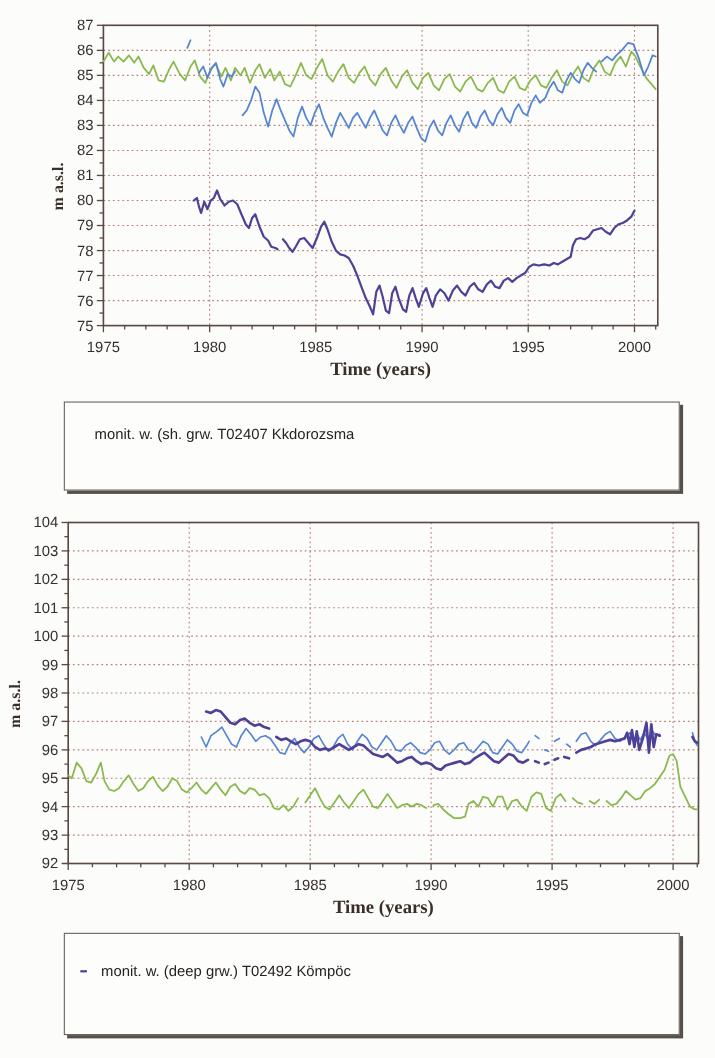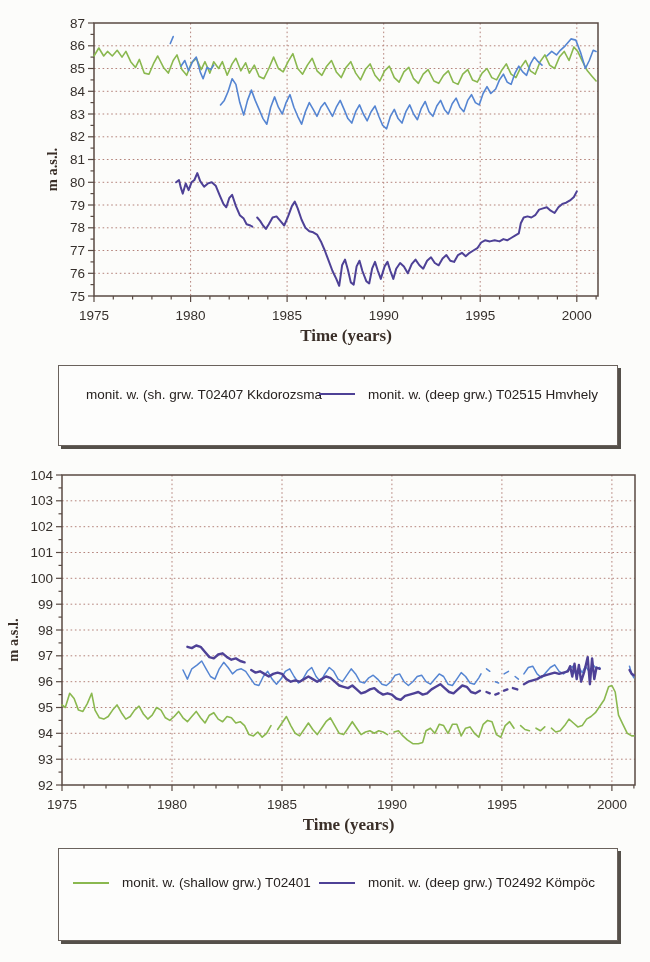--- a/index.html
+++ b/index.html
@@ -130,24 +130,20 @@
       <polyline points="546.8,56.0 551.7,51.4 556.5,54.9 560.3,50.3 565.2,45.8 571.0,38.9 575.8,40.1 580.6,52.6 585.4,68.5 589.3,60.5 593.2,50.3 596.1,51.4" class="series" stroke="#5585d2" stroke-width="1.6"></polyline>
       <polyline points="176.1,182.3 179.0,180.0 180.9,187.9 182.8,193.6 185.7,183.4 188.6,190.2 191.5,182.3 194.4,180.0 197.3,173.1 200.2,181.1 204.1,186.8 207.9,183.4 211.8,182.3 215.7,185.7 219.5,194.8 223.4,203.9 226.3,207.3 229.2,198.2 232.1,194.8 235.9,206.1 239.8,215.2 243.7,218.6 246.6,224.3 250.4,225.5 252.3,226.6" class="series" stroke="#4e4196" stroke-width="2"></polyline>
       <polyline points="257.2,217.5 260.1,220.9 263.0,225.5 265.9,228.9 268.8,224.3 272.6,217.5 276.5,216.4 280.3,220.9 284.2,225.5 288.1,216.4 291.9,206.1 294.8,201.6 297.7,208.4 301.6,219.8 305.4,227.8 309.3,231.2 313.2,232.3 317.0,234.6 320.9,241.4 324.8,250.5 328.6,260.7 332.5,271.0 336.3,278.9 339.2,285.8 342.1,265.3 345.0,259.6 347.9,269.8 350.8,282.4 353.7,284.6 356.6,266.4 359.5,260.7 362.4,271.0 366.3,281.2 369.2,283.5 372.1,268.7 375.0,261.9 377.9,271.0 380.8,278.9 384.6,266.4 387.5,261.9 390.4,271.0 393.3,278.9 396.2,268.7 400.1,263.0 403.9,266.4 407.8,273.3 411.7,264.1 415.5,259.6 419.4,265.3 423.2,268.7 427.1,260.7 431.0,257.3 434.8,263.0 438.7,265.3 442.6,258.5 446.4,255.1 450.3,260.7 454.1,261.9 458.0,255.1 461.9,252.8 465.7,256.2 469.6,252.8 473.4,250.5 477.3,248.2 481.2,242.5 485.0,240.3 489.9,241.4 494.7,240.3 499.5,241.4 503.4,239.1 507.2,240.3 511.1,238.0 515.0,235.7 518.8,233.4 520.8,223.2 523.7,217.5 527.5,216.4 531.4,217.5 535.2,215.2 539.1,209.6 543.0,208.4 546.8,207.3 550.7,210.7 554.6,213.0 558.4,207.3 562.3,203.9 566.1,202.7 570.0,200.4 573.9,197.0 576.8,191.4" class="series" stroke="#4e4196" stroke-width="2"></polyline>
     </svg>
 
   <div id="legend-a" class="legend">
       <div class="lrow">
         <div class="litem">
           <span class="lline" style="border-top-color: rgb(138, 184, 79);"></span>
           <span class="llabel">monit. w. (sh. grw. T02407 Kkdorozsma</span>
-        </div>
-        <div class="litem">
-          <span class="lline" style="border-top-color: rgb(78, 65, 150);"></span>
-          <span class="llabel">monit. w. (deep grw.) T02515 Hmvhely</span>
         </div>
       </div>
     </div>
 
   <svg id="chart-b" class="chart" width="650" height="392">
       <line x1="172.0" y1="25" x2="172.0" y2="335" class="grid"></line>
       <line x1="282.0" y1="25" x2="282.0" y2="335" class="grid"></line>
       <line x1="391.9" y1="25" x2="391.9" y2="335" class="grid"></line>
       <line x1="501.9" y1="25" x2="501.9" y2="335" class="grid"></line>
       <line x1="611.9" y1="25" x2="611.9" y2="335" class="grid"></line>
@@ -255,22 +251,18 @@
       <polyline points="495.3,244.6 498.6,243.3" class="series" stroke="#4e4196" stroke-width="2.4"></polyline>
       <polyline points="504.1,240.7 507.4,239.4" class="series" stroke="#4e4196" stroke-width="2.4"></polyline>
       <polyline points="512.9,238.1 517.3,239.4" class="series" stroke="#4e4196" stroke-width="2.4"></polyline>
       <polyline points="523.9,234.2 528.3,231.7 532.7,230.4 537.1,229.1 541.5,226.5 545.9,225.2 550.3,223.9 554.7,222.6 559.1,223.9 563.5,222.6 567.9,221.3 570.1,216.2 572.3,226.5 574.5,213.6 576.7,229.1 578.9,214.9 581.1,231.7 584.4,221.3 587.7,207.1 589.9,234.2 592.1,208.4 594.3,229.1 596.5,217.5 599.8,218.8" class="series" stroke="#4e4196" stroke-width="2.4"></polyline>
       <polyline points="629.5,220.0 631.7,223.9 633.9,225.2" class="series" stroke="#4e4196" stroke-width="2.4"></polyline>
     </svg>
 
   <div id="legend-b" class="legend">
       <div class="lrow">
         <div class="litem">
-          <span class="lline" style="border-top-color: rgb(138, 184, 79);"></span>
-          <span class="llabel">monit. w. (shallow grw.) T02401</span>
-        </div>
-        <div class="litem">
           <span class="lline" style="border-top-color: rgb(78, 65, 150);"></span>
           <span class="llabel">monit. w. (deep grw.) T02492 Kömpöc</span>
         </div>
       </div>
     </div>
 </div>
 
 </body></html>

